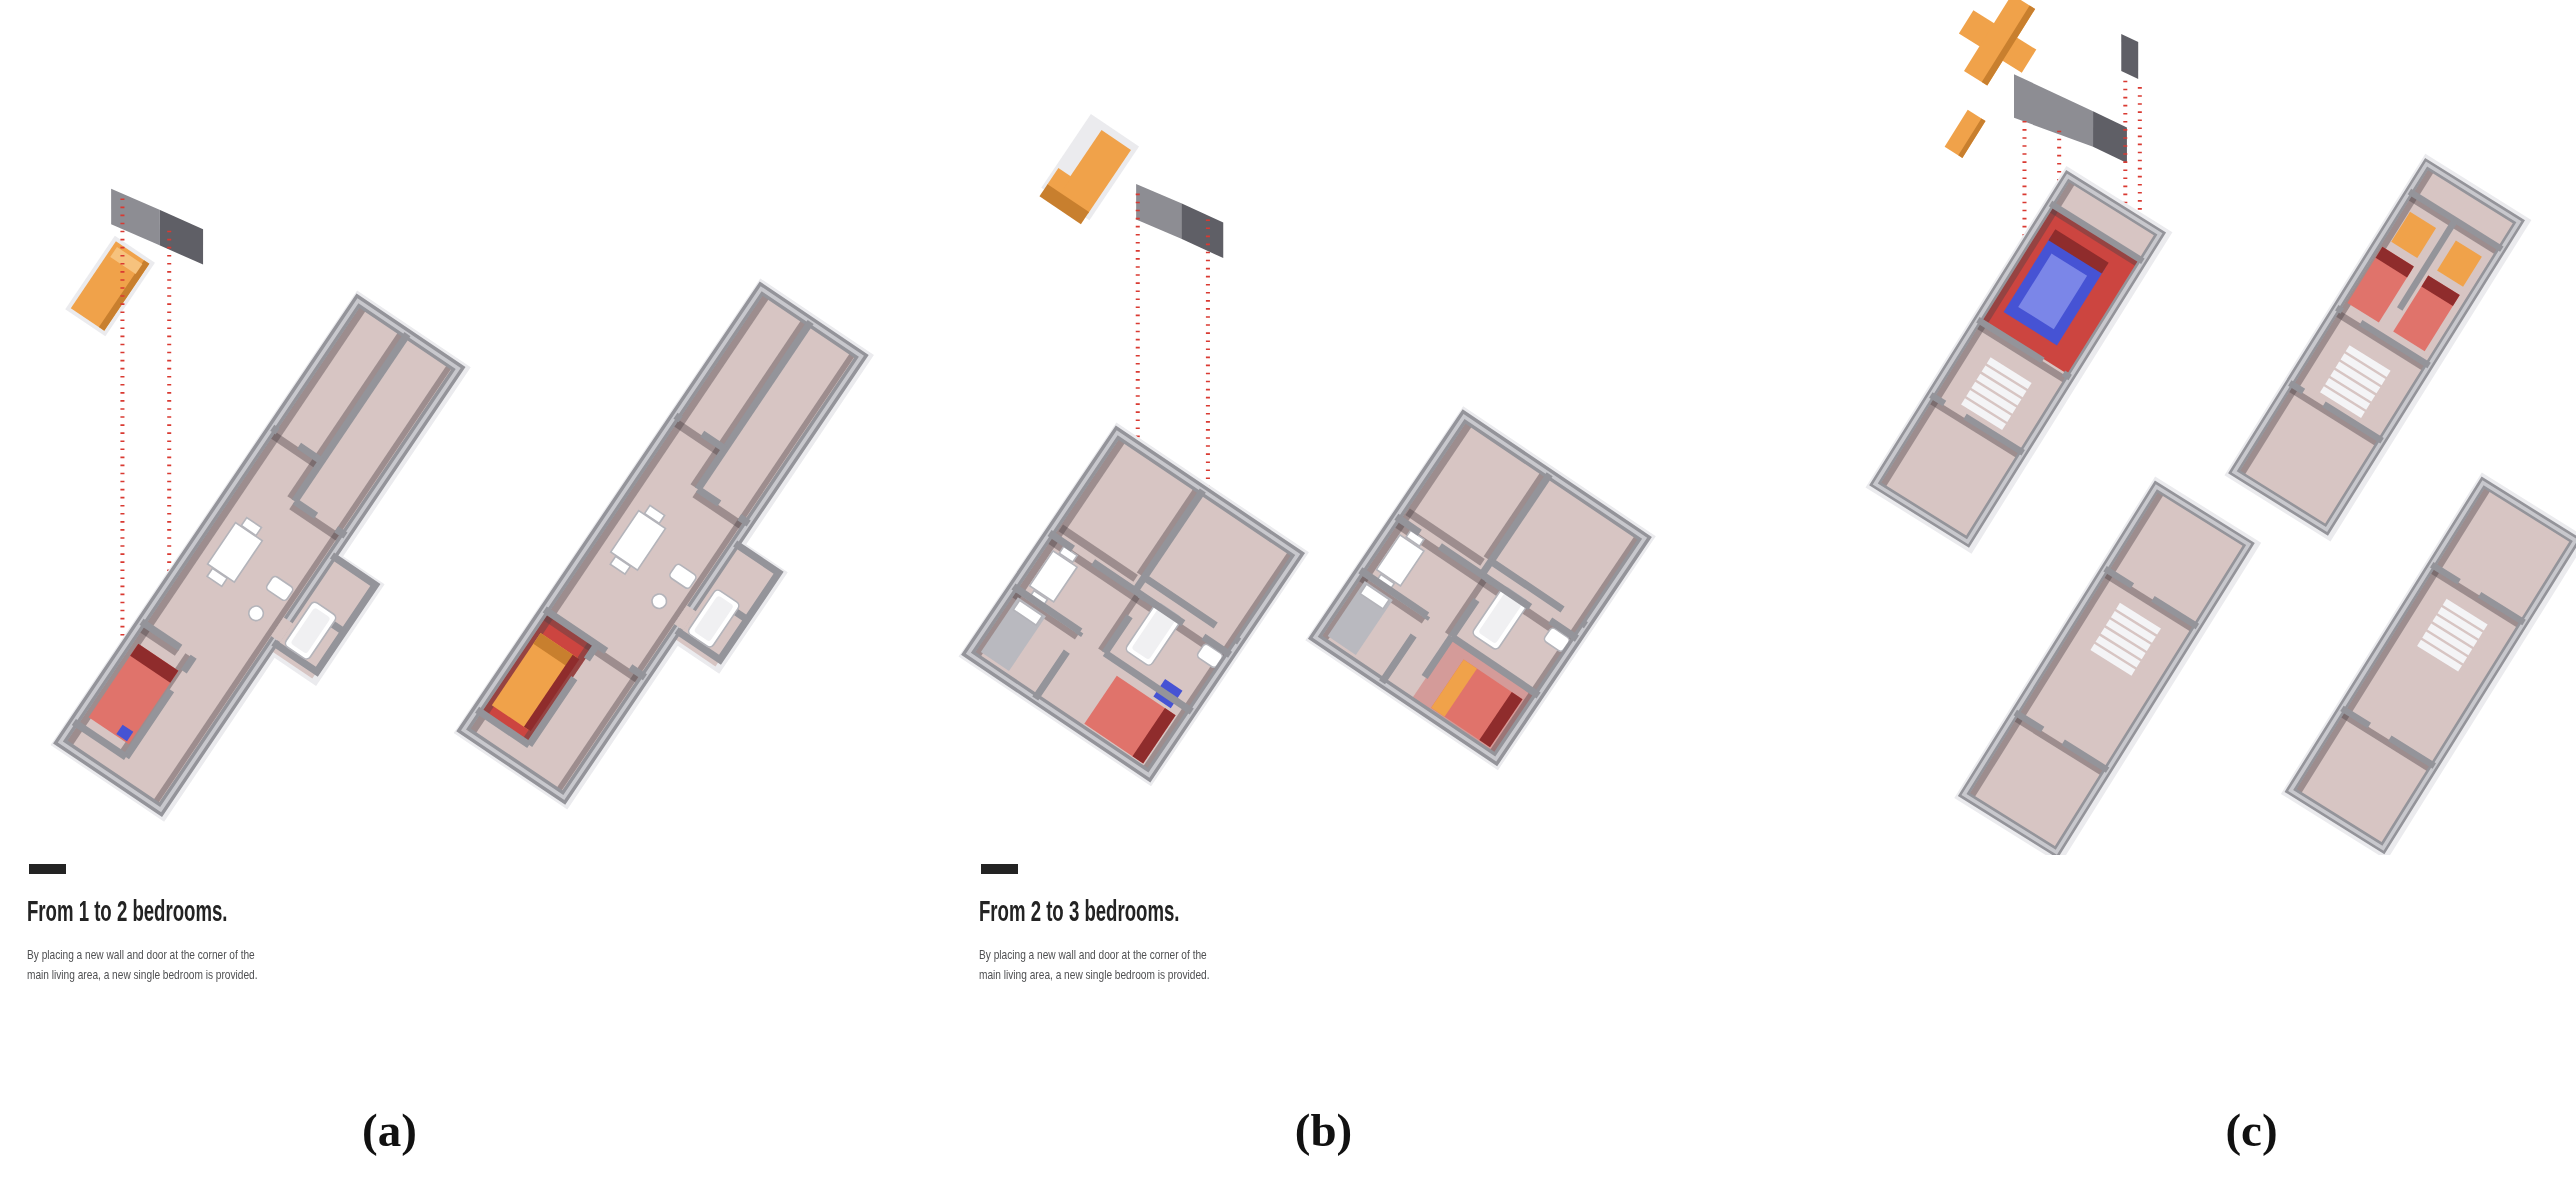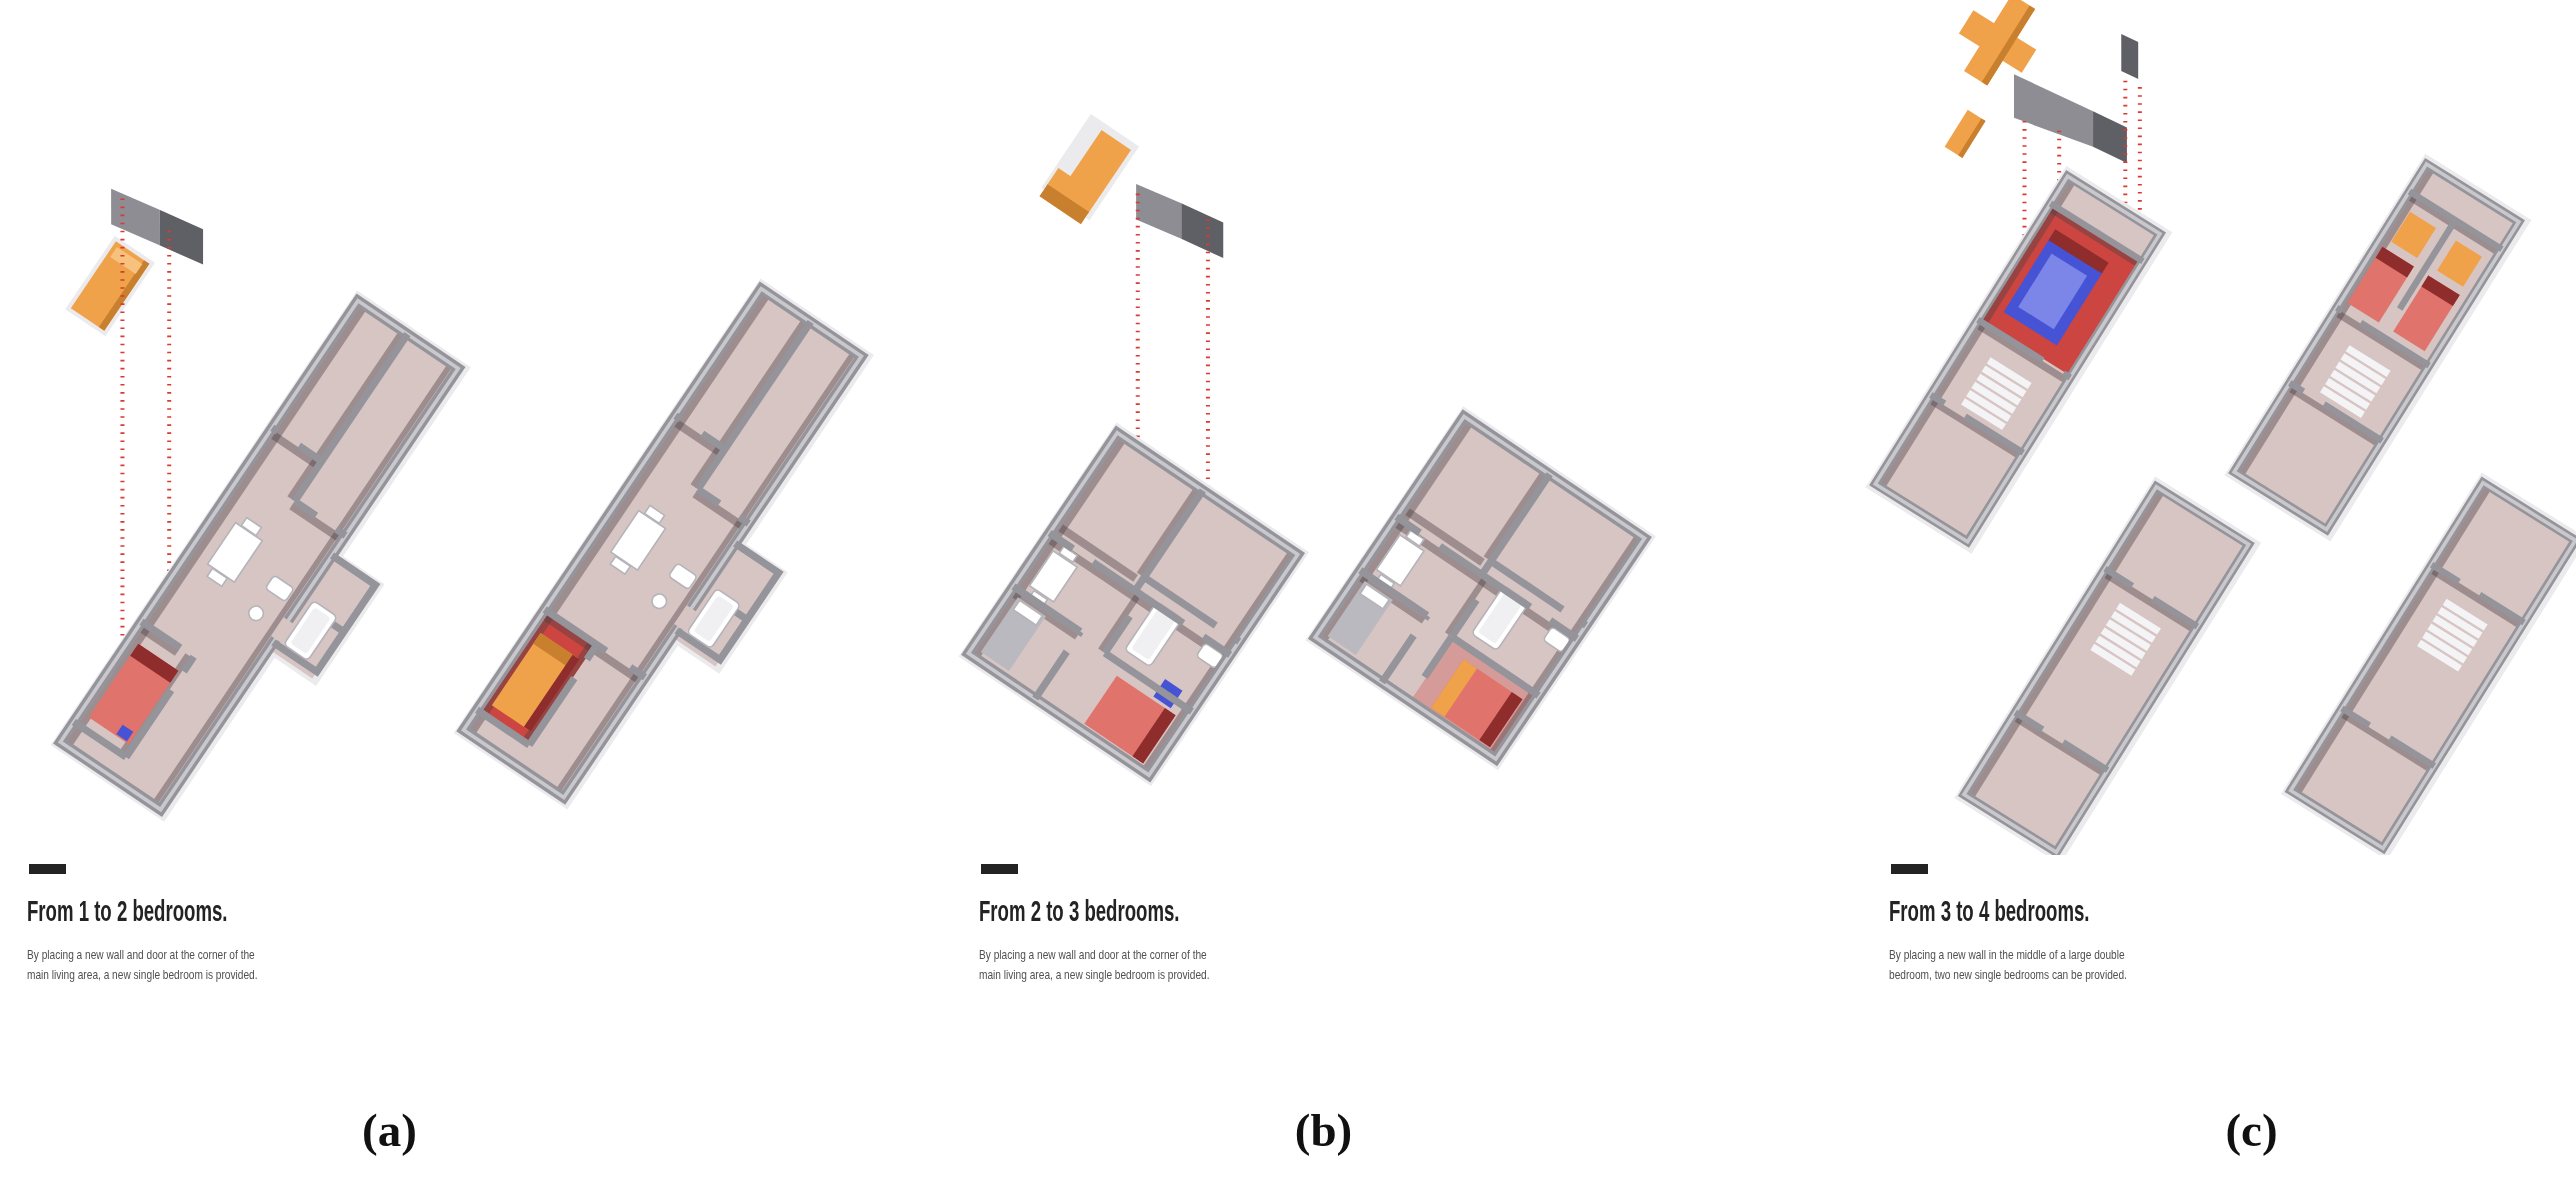--- a/index.html
+++ b/index.html
@@ -434,25 +434,17 @@
           <rect class="stair" x="283" y="38" width="9" height="60"></rect>
           <rect class="stair" x="295" y="38" width="9" height="60"></rect>
         </g>
         <rect class="wallO-sm" x="0" y="0" width="450" height="135"></rect>
         <rect class="wallHi" x="0" y="0" width="450" height="135"></rect>
         <path class="wall-sm" d="M120,0 V40 M120,70 V135"></path>
         <path class="wall-sm" d="M330,0 V40 M330,70 V135"></path>
       </g>
     </svg>
 
-    <div class="caption">
-      <div class="caption-rule"></div>
-      <div class="caption-title">From 3 to 4 bedrooms.</div>
-      <div class="caption-sub">
-        <div>By placing a new wall in the middle of a large double</div>
-        <div>bedroom, two new single bedrooms can be provided.</div>
-      </div>
-    </div>
     <div class="panel-label">(c)</div>
   </section>
 
 </div>
 
 
 </body></html>

